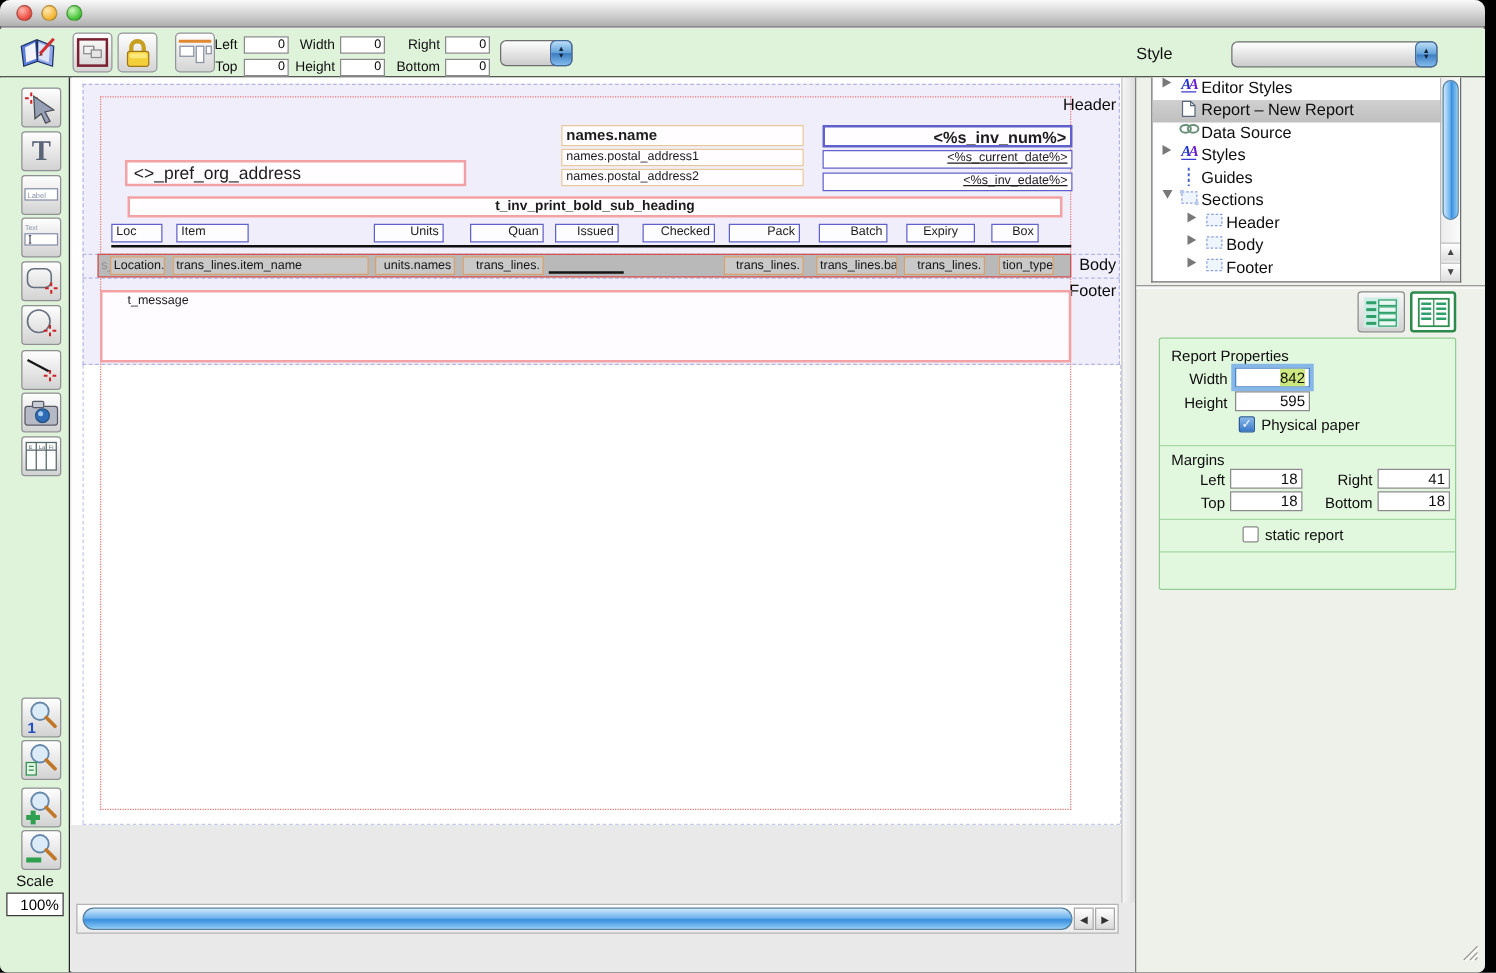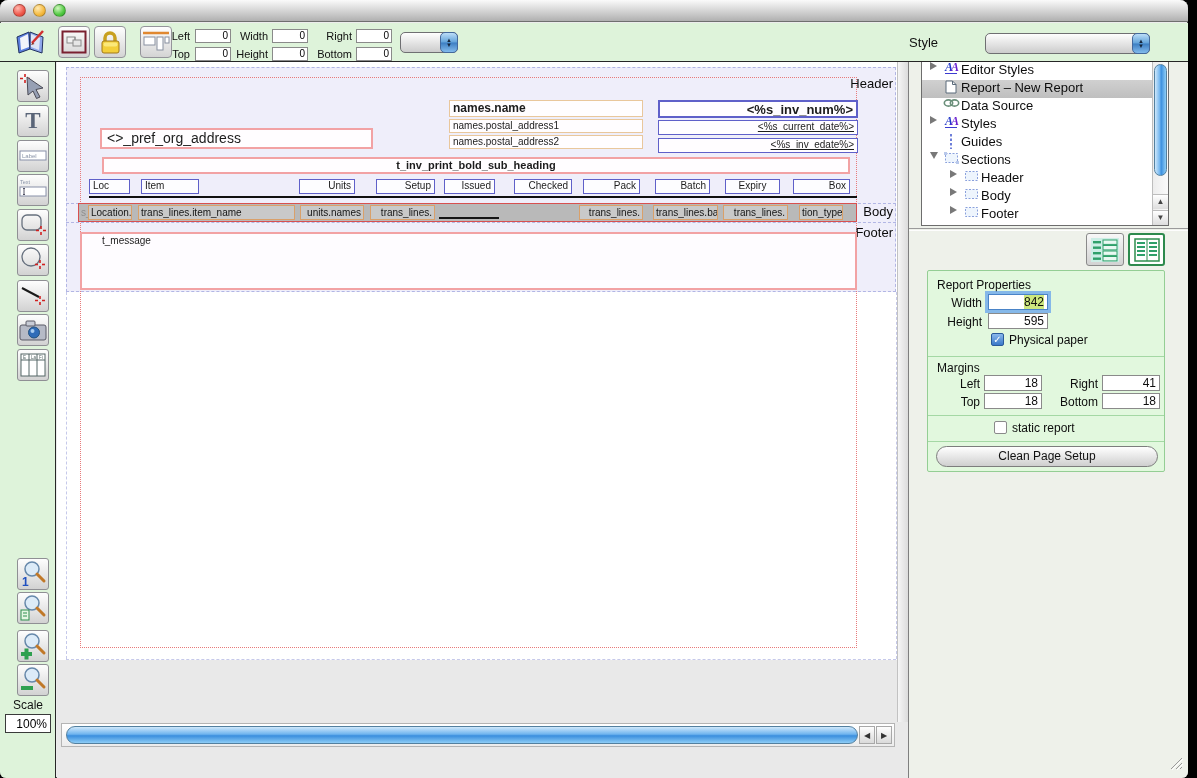--- a/index.html
+++ b/index.html
@@ -312,27 +312,27 @@
 
     <div class="cvb blueb" style="left:601px;top:38px;width:200px;height:18px;font-size:13px;font-weight:bold;text-align:right;line-height:15px;padding-right:3px;border-width:2px">&lt;%s_inv_num%&gt;</div>
     <div class="cvb blueb" style="left:601px;top:58px;width:200px;height:15px;font-size:10px;text-align:right;line-height:12px;padding-right:3px;text-decoration:underline">&lt;%s_current_date%&gt;</div>
     <div class="cvb blueb" style="left:601px;top:76px;width:200px;height:15px;font-size:10px;text-align:right;line-height:12px;padding-right:3px;text-decoration:underline">&lt;%s_inv_edate%&gt;</div>
 
     <div class="cvb pinkb" style="left:45px;top:95px;width:748px;height:17px;font-size:11px;font-weight:bold;text-align:center;line-height:13px">t_inv_print_bold_sub_heading</div>
 
     <span class="colh" style="left:32px;width:41px">Loc</span>
     <span class="colh" style="left:84px;width:58px">Item</span>
     <span class="colh" style="left:242px;width:56px;text-align:right">Units</span>
-    <span class="colh" style="left:319px;width:59px;text-align:right">Setup</span>
+    <span class="colh" style="left:319px;width:59px;text-align:right">Quan</span>
     <span class="colh" style="left:387px;width:51px;text-align:right">Issued</span>
     <span class="colh" style="left:457px;width:58px;text-align:right">Checked</span>
     <span class="colh" style="left:526px;width:57px;text-align:right">Pack</span>
     <span class="colh" style="left:598px;width:55px;text-align:right">Batch</span>
     <span class="colh" style="left:668px;width:55px;text-align:center">Expiry</span>
-    <span class="colh" style="left:736px;width:57px;text-align:right">Box</span>
+    <span class="colh" style="left:736px;width:38px;text-align:right">Box</span>
     <div class="hrule"></div>
 
     <div class="brow">
       <span class="sgrey">s_grey</span>
       <span class="bodyf" style="left:9px;width:44px">Location.</span>
       <span class="bodyf" style="left:59px;width:157px">trans_lines.item_name</span>
       <span class="bodyf" style="left:221px;width:64px;text-align:right">units.names</span>
       <span class="bodyf" style="left:291px;width:65px;text-align:right">trans_lines.</span>
       <span class="bodyu" style="left:360px;width:60px"></span>
       <span class="bodyf" style="left:500px;width:64px;text-align:right">trans_lines.</span>
@@ -513,21 +513,20 @@
       <span class="p-lbl" style="left:8px;top:123px;width:44px">Top</span>
       <span class="p-fld" style="left:56px;top:122px;width:58px">18</span>
       <span class="p-lbl" style="left:124px;top:123px;width:46px">Bottom</span>
       <span class="p-fld" style="left:174px;top:122px;width:58px">18</span>
 
       <span class="psep" style="top:144px"></span>
       <span class="cb" style="left:66px;top:150px"></span>
       <span class="cblbl" style="left:84px;top:150px">static report</span>
 
       <span class="psep" style="top:170px"></span>
-      <span class="pill">Clean Page Setup</span>
     </div>
 
     <span class="grip">
       <svg width="18" height="18" viewBox="0 0 18 18">
         <line x1="6" y1="17" x2="17" y2="6" stroke="#9a9a9a"></line>
           <line x1="7" y1="18" x2="18" y2="7" stroke="#fff"></line>
         <line x1="11" y1="17" x2="17" y2="11" stroke="#9a9a9a"></line>
           <line x1="12" y1="18" x2="18" y2="12" stroke="#fff"></line>
         <line x1="15" y1="17" x2="17" y2="15" stroke="#9a9a9a"></line>
       </svg>

